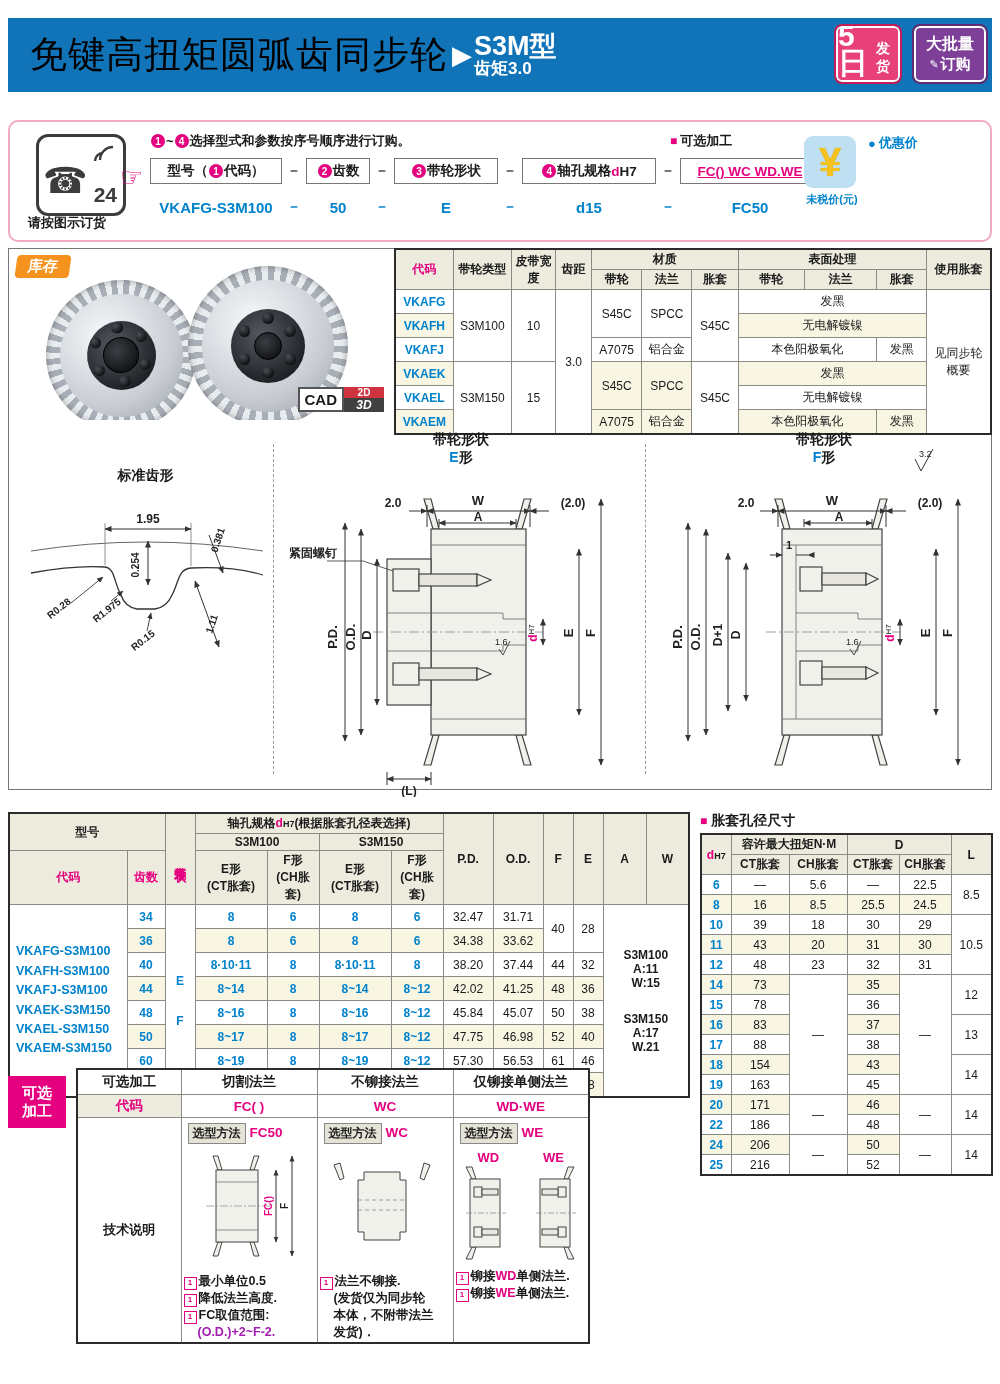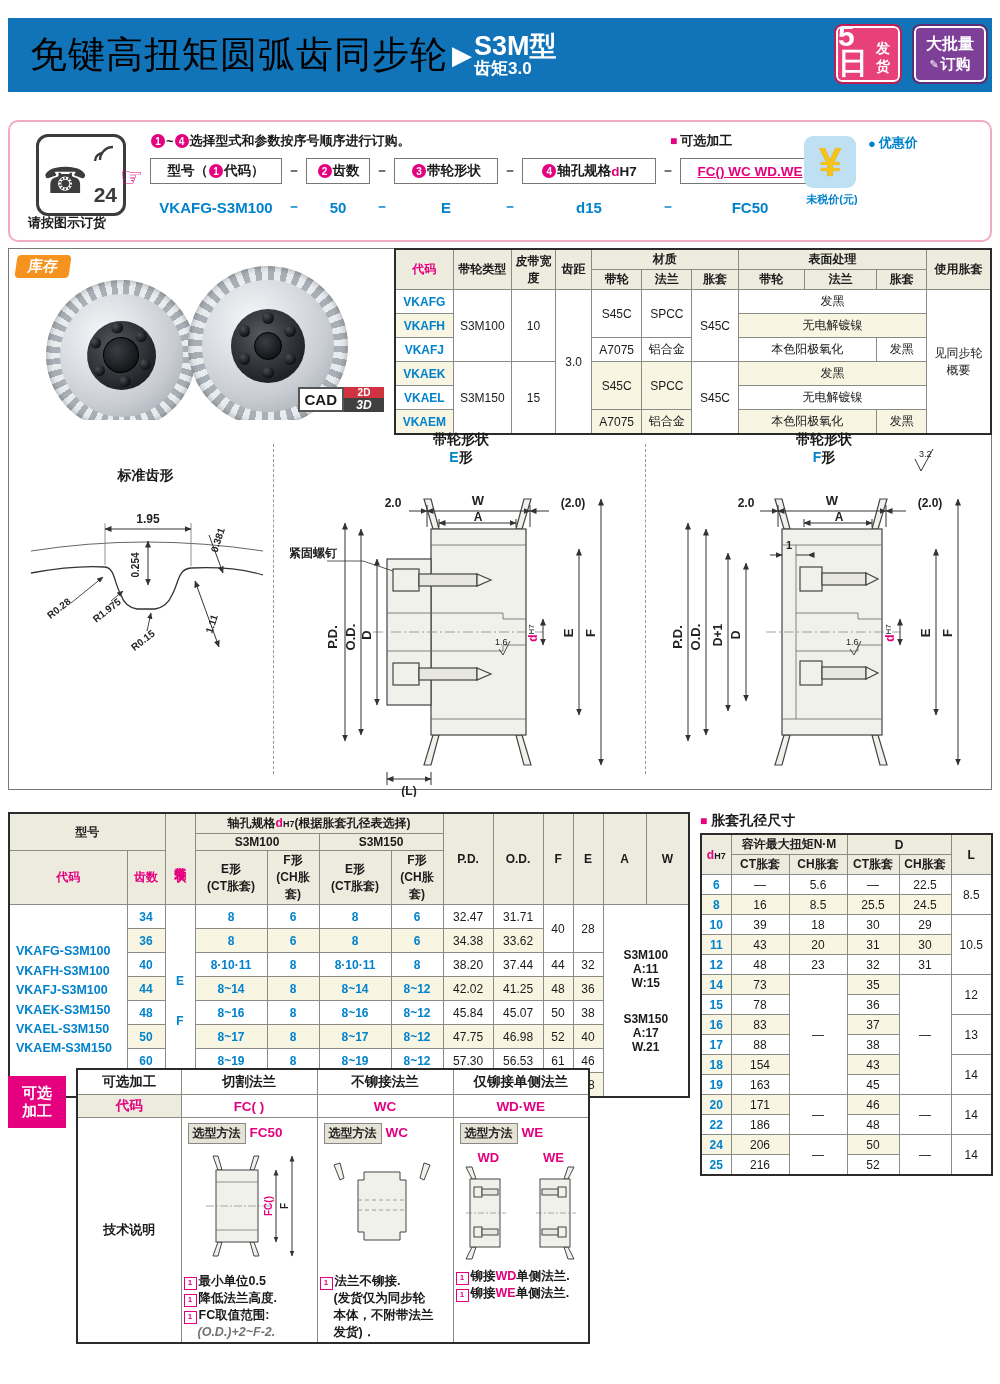--- a/index.html
+++ b/index.html
@@ -100,21 +100,21 @@
   .opttbl{left:76px;top:1068px;width:512px;}
   .opttbl td{vertical-align:top;}
   .opttbl .lblcol{vertical-align:middle;background:#fff;font-weight:bold;font-size:13px;}
   .opttbl .hrow th{height:22px;font-size:13.5px;background:#fff;}
   .opttbl .crow td{height:20px;font-size:13.5px;font-weight:bold;vertical-align:middle;}
   .selbadge{display:inline-block;background:#e5e3d6;border:1px solid #888;font-size:12px;font-weight:bold;padding:1px 4px;}
   .selval{color:#e4007f;font-weight:bold;font-size:13.5px;margin-left:4px;}
   .note{font-size:12.5px;font-weight:bold;text-align:left;line-height:1.35;margin-top:4px;}
   .nmark{display:inline-flex;width:11px;height:11px;border:1.5px solid #e4007f;color:#e4007f;font-size:8px;font-weight:bold;
          align-items:center;justify-content:center;margin-right:2px;vertical-align:0px;}
-  .bluetxt{color:#737373;font-style:italic;}
+  .bluetxt{color:#a21caf;}
   .wdwe{display:flex;justify-content:space-around;font-size:13px;font-weight:bold;color:#e4007f;margin-top:2px;}
 </style>
 </head>
 <body>
 
 <div class="abs banner">
   <span class="title">免键高扭矩圆弧齿同步轮</span>
   <span class="arrow">▶</span>
   <span class="tgroup">
     <span class="model">S3M型</span>

